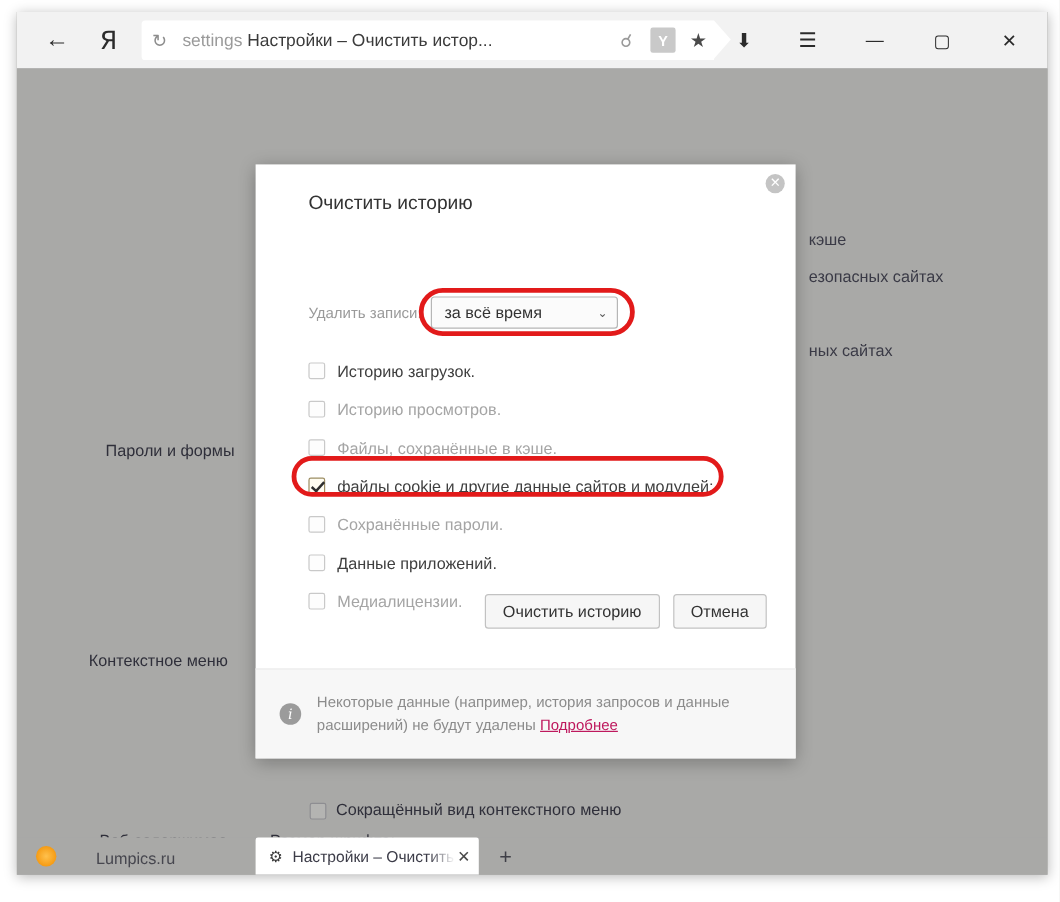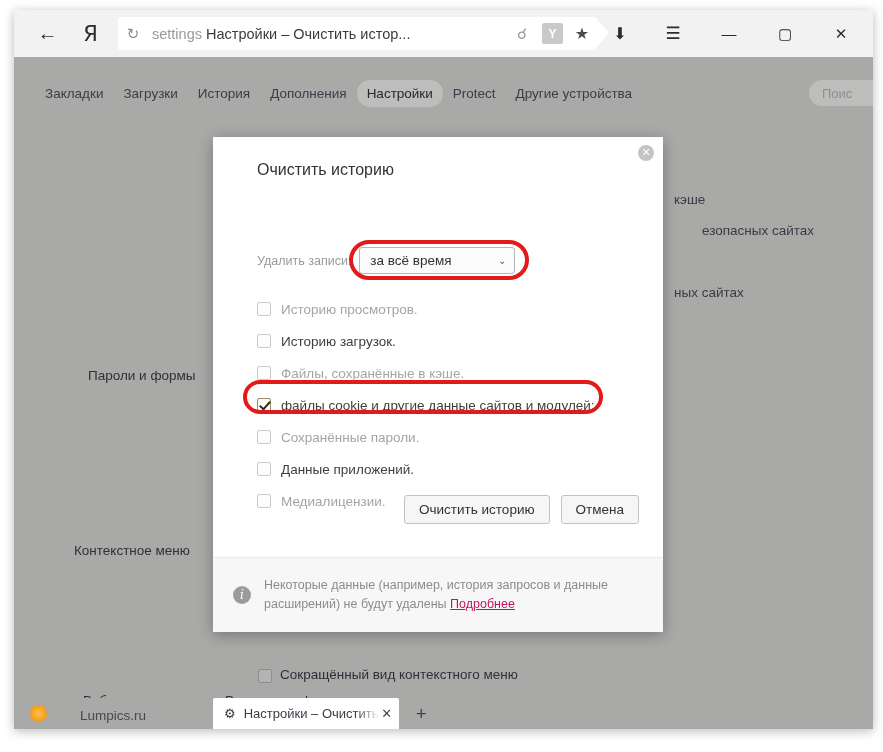--- a/index.html
+++ b/index.html
@@ -124,21 +124,21 @@
   .bg-label.faint { color: #3a3a46; }
   #bg-ctx-check {
     position: absolute; left: 244px; top: 612px;
     width: 14px; height: 14px;
     border: 1px solid #8e8e92; border-radius: 2px;
     background: #b4b4b2;
   }
 
   
   #bg-right-1 { left: 660px; top: 135px; }
-  #bg-right-2 { left: 660px; top: 166px; margin-left: 28px; }
+  #bg-right-2 { left: 660px; top: 166px; }
   #bg-right-3 { left: 660px; top: 228px; }
 
   
   #dialog {
     position: absolute;
     left: 199px; top: 80px;
     width: 450px; height: 495px;
     background: #ffffff;
     box-shadow: 0 3px 14px rgba(0,0,0,0.30);
   }
@@ -313,32 +313,20 @@
         <div class="tb-icon" id="download-icon">⬇</div>
         <div class="tb-icon" id="menu-icon">☰</div>
         <div class="tb-icon" id="win-min">—</div>
         <div class="tb-icon" id="win-max">▢</div>
         <div class="tb-icon" id="win-close">✕</div>
       </div>
     </div>
 
     <div id="page">
 
-      <div id="nav">
-        <div style="width:21px"></div>
-        <div class="nav-item">Закладки</div>
-        <div class="nav-item">Загрузки</div>
-        <div class="nav-item">История</div>
-        <div class="nav-item">Дополнения</div>
-        <div class="nav-item active">Настройки</div>
-        <div class="nav-item">Protect</div>
-        <div class="nav-item">Другие устройства</div>
-        <div id="nav-spacer"></div>
-        <div id="nav-search">Поис</div>
-      </div>
 
       <div class="bg-label" style="left:74px; top:311px;">Пароли и формы</div>
       <div class="bg-label" style="left:60px; top:486px;">Контекстное меню</div>
       <div class="bg-label" style="left:69px; top:636px;">Веб-содержимое</div>
 
       <div class="bg-label" style="left:211px; top:636px;">Размер шрифта:</div>
 
       <div class="bg-label faint" id="bg-right-1">кэше</div>
       <div class="bg-label faint" id="bg-right-2">езопасных сайтах</div>
       <div class="bg-label faint" id="bg-right-3">ных сайтах</div>
@@ -354,27 +342,27 @@
         <div id="period-row">
           <span id="period-label">Удалить записи:</span>
           <div id="period-select">
             <span>за всё время</span>
             <span class="chev">⌄</span>
           </div>
         </div>
         <div id="hl-dropdown"></div>
 
         <div id="cb-list">
+          <div class="cb-row dark">
+            <div class="cb-box"></div>
+            <div class="cb-label">Историю загрузок.</div>
+          </div>
           <div class="cb-row">
             <div class="cb-box"></div>
             <div class="cb-label">Историю просмотров.</div>
-          </div>
-          <div class="cb-row dark">
-            <div class="cb-box"></div>
-            <div class="cb-label">Историю загрузок.</div>
           </div>
           <div class="cb-row">
             <div class="cb-box"></div>
             <div class="cb-label">Файлы, сохранённые в кэше.</div>
           </div>
           <div class="cb-row checked">
             <div class="cb-box"></div>
             <div class="cb-label">файлы cookie и другие данные сайтов и модулей;</div>
           </div>
           <div class="cb-row">

